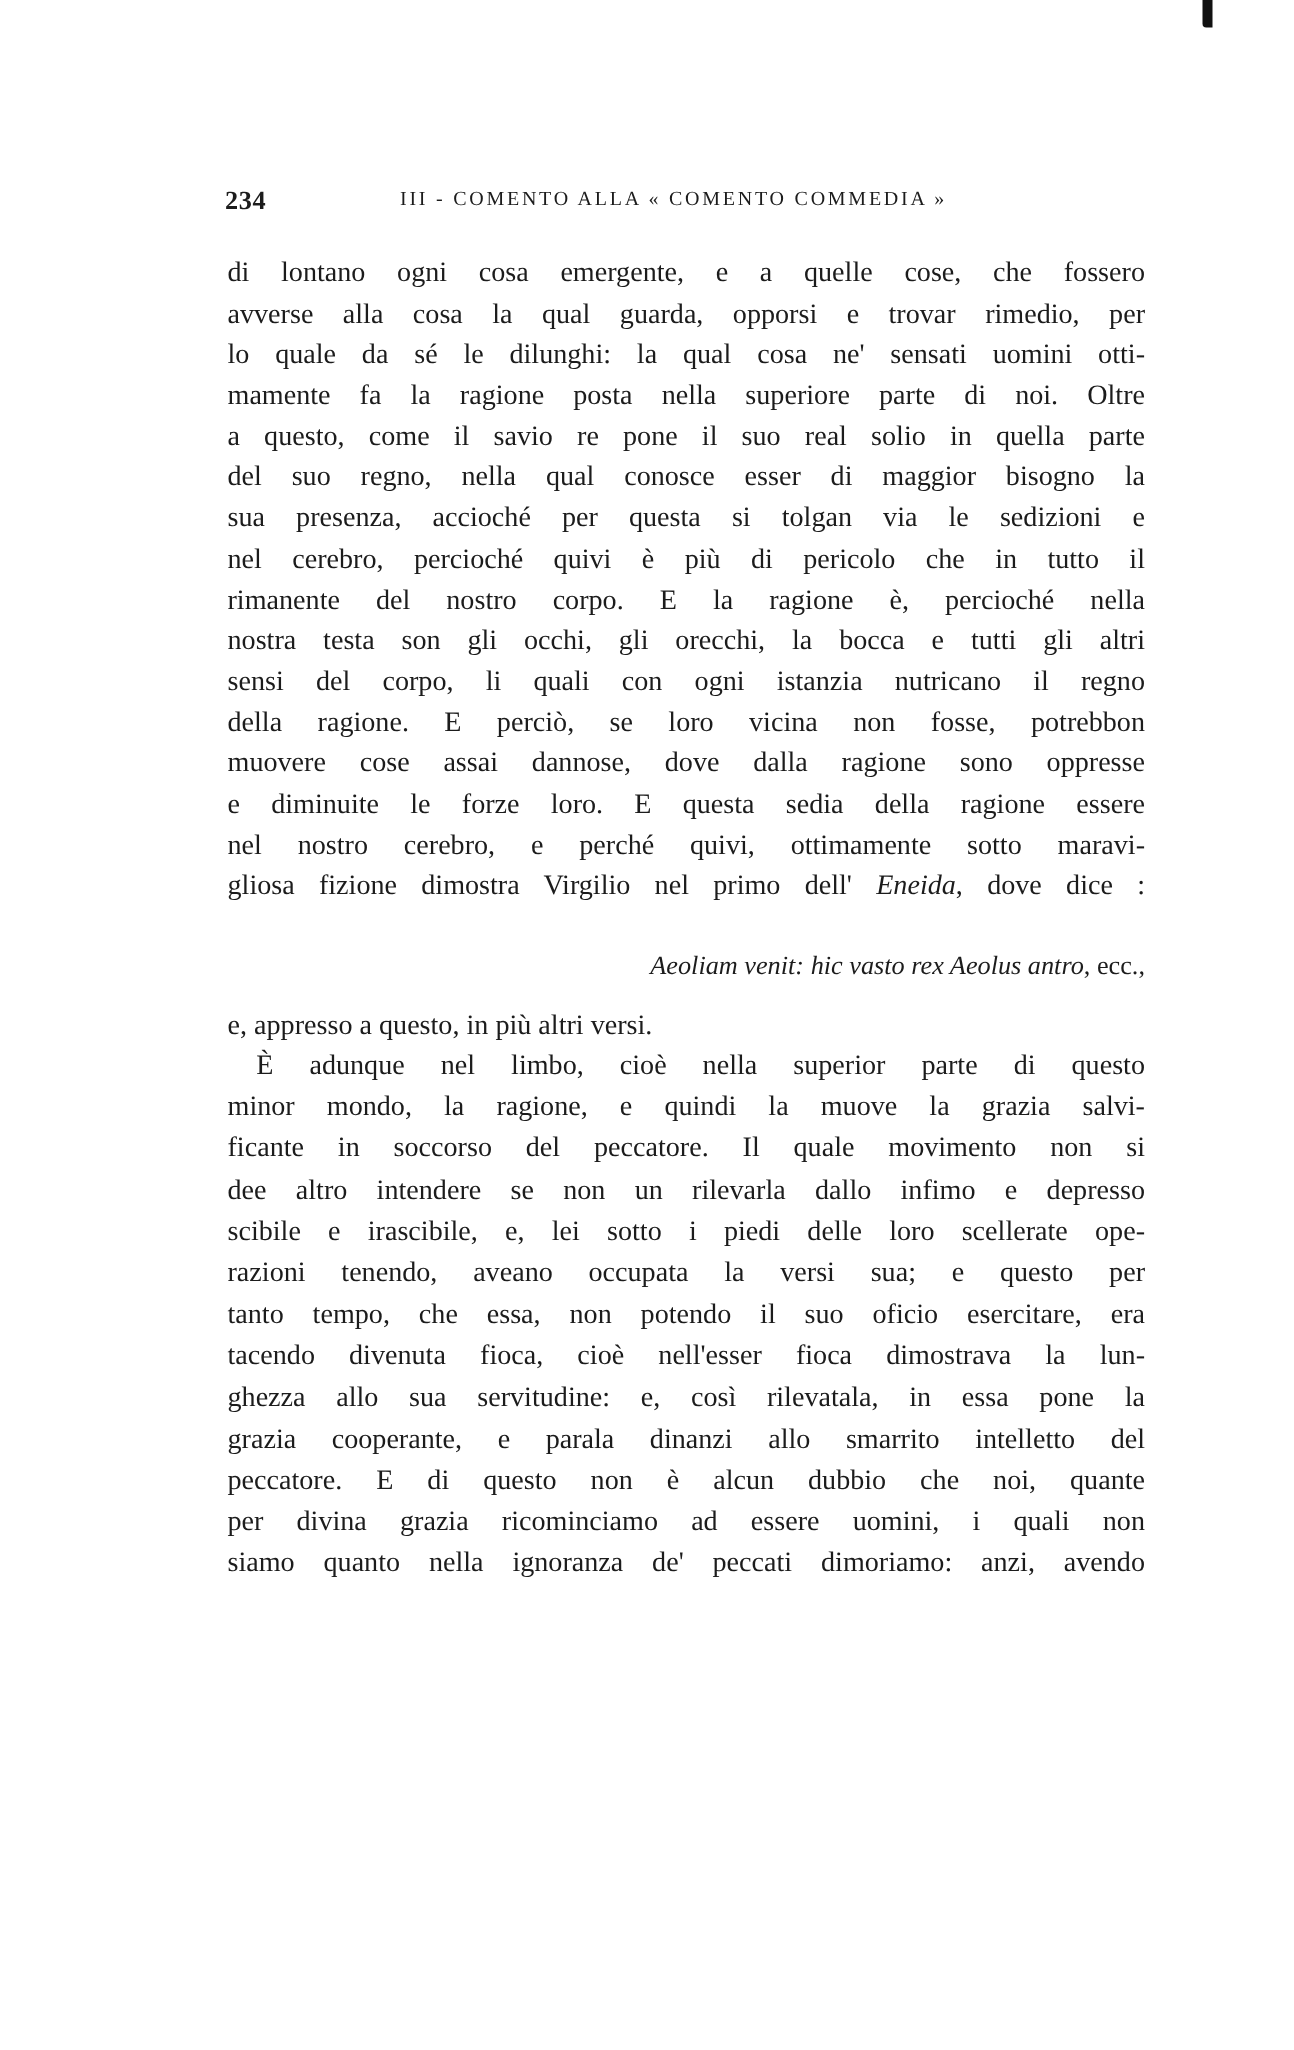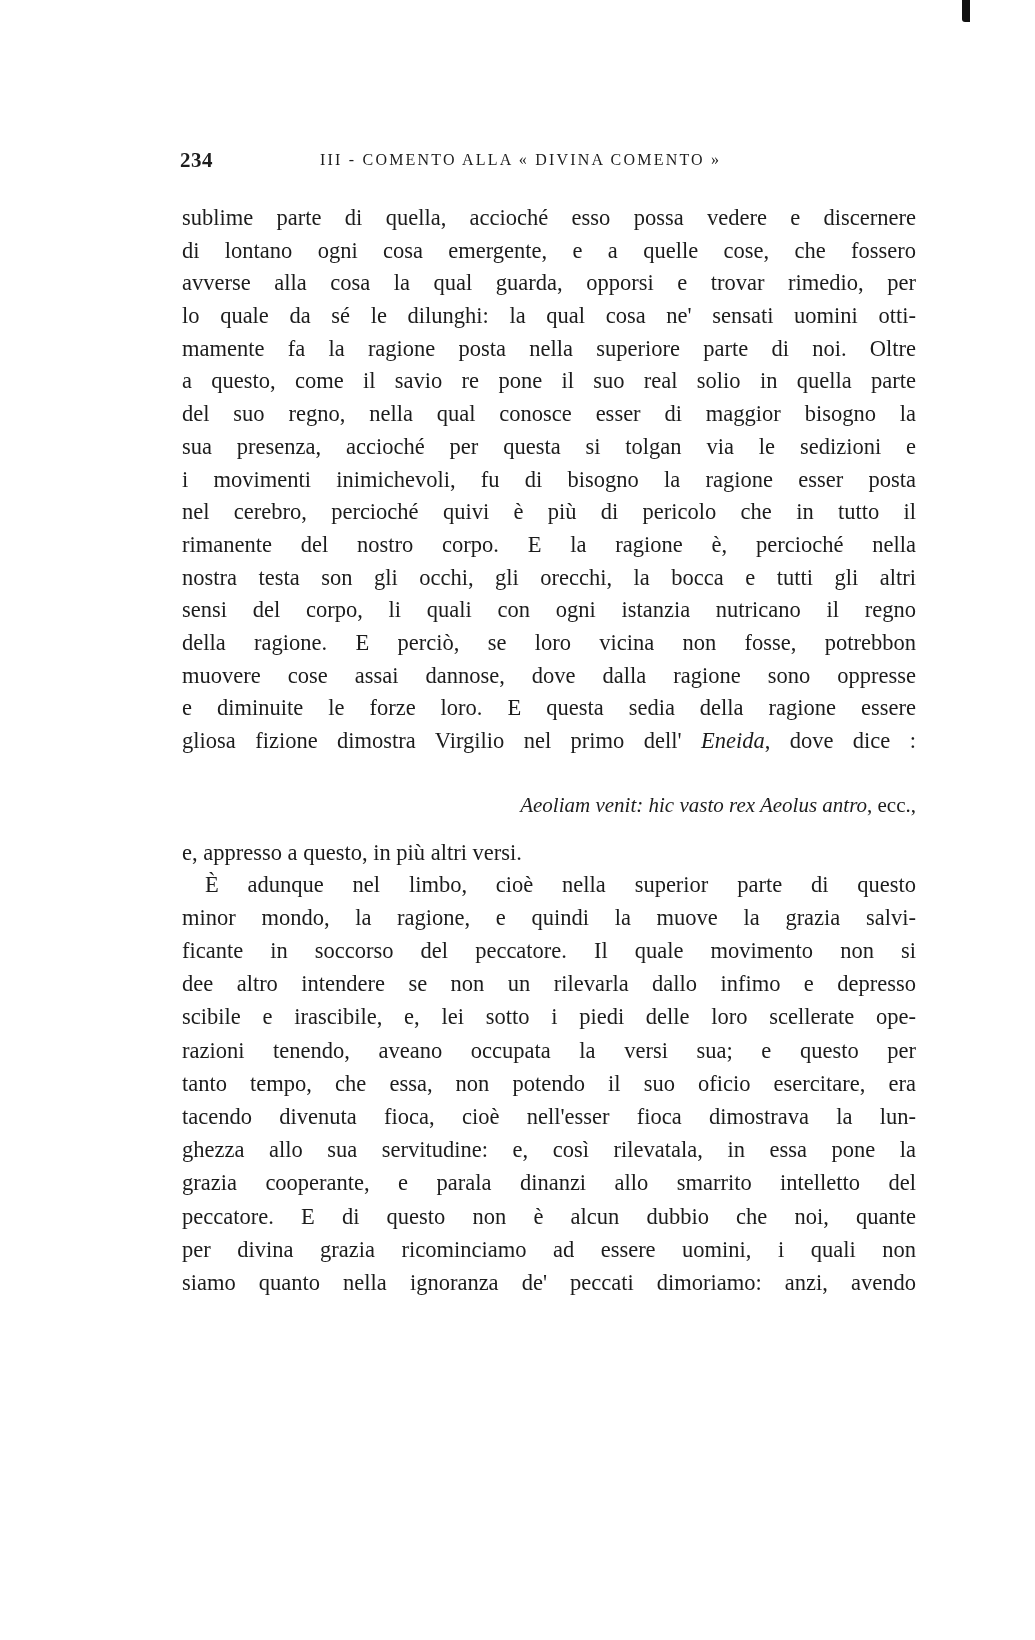--- a/index.html
+++ b/index.html
@@ -20,41 +20,40 @@
   i.title { font-style: italic; }
 </style>
 </head>
 <body>
 
 <div class="page">
   <div class="scan-mark"></div>
 
   <div class="header">
     <span class="page-number">234</span>
-    <span class="running-title">III - COMENTO ALLA « DIVINA COMENTO »</span>
+    <span class="running-title">III - COMENTO ALLA « COMENTO COMMEDIA »</span>
   </div>
 
   <div class="body">
     <div class="block1">
-      <div class="line">sublime parte di quella, accioché esso possa vedere e discernere</div>
       <div class="line">di lontano ogni cosa emergente, e a quelle cose, che fossero</div>
       <div class="line">avverse alla cosa la qual guarda, opporsi e trovar rimedio, per</div>
       <div class="line">lo quale da sé le dilunghi: la qual cosa ne' sensati uomini otti-</div>
       <div class="line">mamente fa la ragione posta nella superiore parte di noi. Oltre</div>
       <div class="line">a questo, come il savio re pone il suo real solio in quella parte</div>
       <div class="line">del suo regno, nella qual conosce esser di maggior bisogno la</div>
       <div class="line">sua presenza, accioché per questa si tolgan via le sedizioni e</div>
-      <div class="line">i movimenti inimichevoli, fu di bisogno la ragione esser posta</div>
       <div class="line">nel cerebro, percioché quivi è più di pericolo che in tutto il</div>
       <div class="line">rimanente del nostro corpo. E la ragione è, percioché nella</div>
       <div class="line">nostra testa son gli occhi, gli orecchi, la bocca e tutti gli altri</div>
       <div class="line">sensi del corpo, li quali con ogni istanzia nutricano il regno</div>
       <div class="line">della ragione. E perciò, se loro vicina non fosse, potrebbon</div>
       <div class="line">muovere cose assai dannose, dove dalla ragione sono oppresse</div>
       <div class="line">e diminuite le forze loro. E questa sedia della ragione essere</div>
+      <div class="line">nel nostro cerebro, e perché quivi, ottimamente sotto maravi-</div>
       <div class="line"><span>gliosa fizione dimostra Virgilio nel primo dell' </span><i class="title">Eneida</i><span>, dove dice :</span></div>
     </div>
 
     <div class="quote-block">
       <span>Aeoliam venit: hic vasto rex Aeolus antro</span><span class="ecc">, ecc.,</span>
     </div>
 
     <div class="line last" style="height:31px;line-height:31px;margin-top:-16px;">e, appresso a questo, in più altri versi.</div>
 
     <div class="block2">

